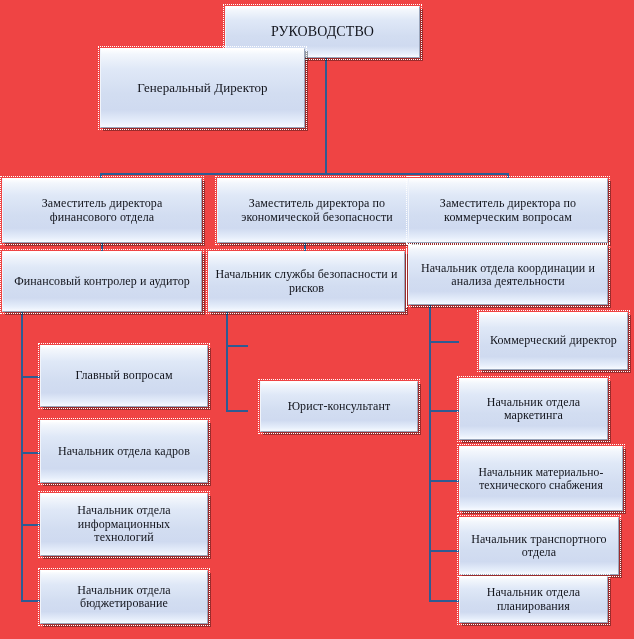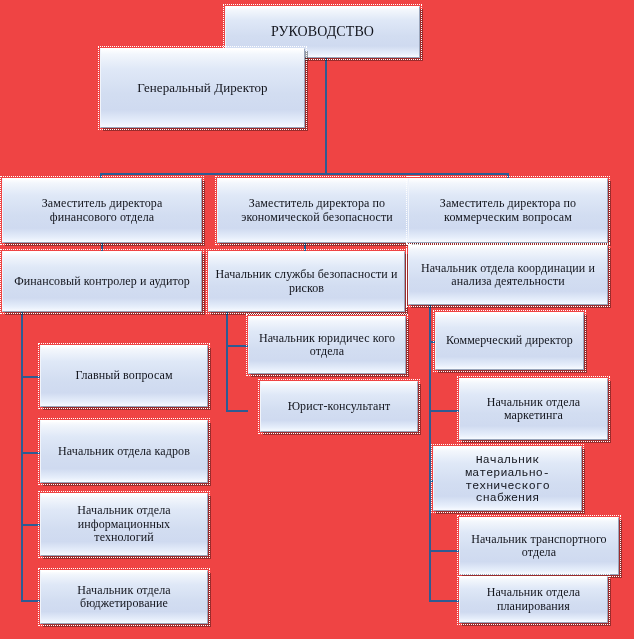--- a/index.html
+++ b/index.html
@@ -128,47 +128,44 @@
   <div class="node sz-12" style="left:208px; top:251px; width:197px; height:61px;">
     <span class="label">Начальник службы безопасности и рисков</span>
   </div>
   <div class="node sz-12" style="left:2px; top:251px; width:200px; height:61px;">
     <span class="label">Финансовый контролер и аудитор</span>
   </div>
   <div class="node sz-12" style="left:408px; top:245px; width:200px; height:60px;">
     <span class="label">Начальник отдела координации и анализа деятельности</span>
   </div>
 
-  <div class="node sz-12" style="left:248px; top:316px; width:158px; height:58px;">
-    <span class="label">Начальник юридичес кого отдела</span>
-  </div>
   <div class="node sz-12" style="left:248px; top:381px; width:158px; height:51px;margin-left:12px;">
     <span class="label">Юрист-консультант</span>
   </div>
 
   <div class="node sz-12" style="left:40px; top:345px; width:168px; height:62px;">
     <span class="label">Главный вопросам</span>
   </div>
   <div class="node sz-12" style="left:40px; top:493px; width:168px; height:63px;">
     <span class="label">Начальник отдела информационных технологий</span>
   </div>
   <div class="node sz-12" style="left:40px; top:420px; width:168px; height:63px;">
     <span class="label">Начальник отдела кадров</span>
   </div>
   <div class="node sz-12" style="left:40px; top:570px; width:168px; height:54px;">
     <span class="label">Начальник отдела бюджетирование</span>
   </div>
 
-  <div class="node sz-12" style="left:435px; top:312px; width:149px; height:58px;">
+  <div class="node sz-12" style="left:479px; top:312px; width:149px; height:58px;">
     <span class="label">Коммерческий директор</span>
   </div>
   <div class="node sz-12" style="left:459px; top:378px; width:149px; height:62px;">
     <span class="label">Начальник отдела маркетинга</span>
   </div>
-  <div class="node sz-11" style="left:433px; top:446px; width:149px; height:65px;font-family:Liberation Mono, monospace;">
+  <div class="node sz-11" style="left:459px; top:446px; width:164px; height:65px;">
     <span class="label">Начальник материально-технического снабжения</span>
   </div>
   <div class="node sz-12" style="left:459px; top:517px; width:160px; height:58px;">
     <span class="label">Начальник транспортного отдела</span>
   </div>
   <div class="node sz-12" style="left:459px; top:576px; width:149px; height:47px;">
     <span class="label">Начальник отдела планирования</span>
   </div>
 
 </div>

